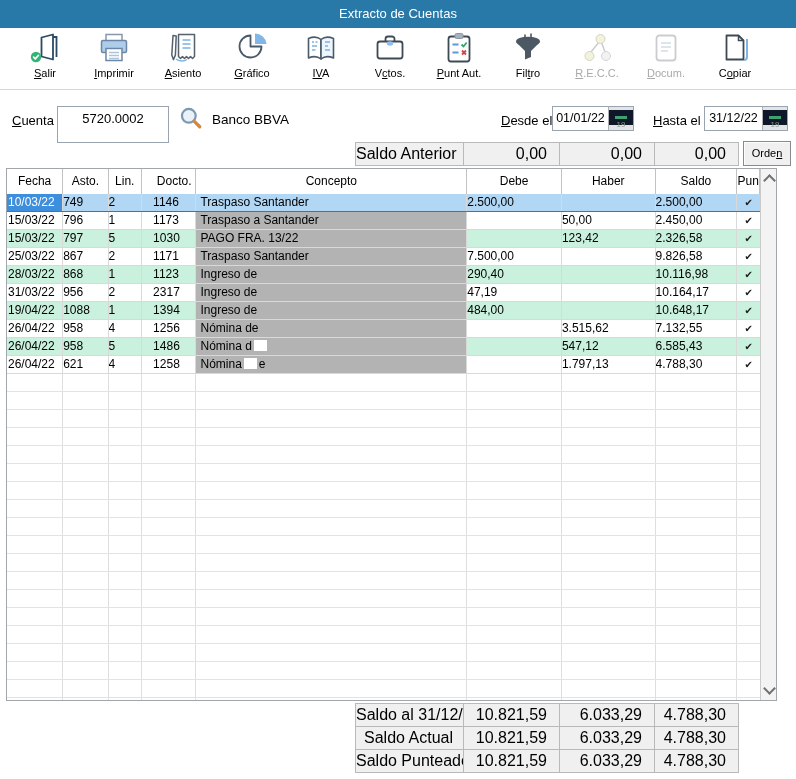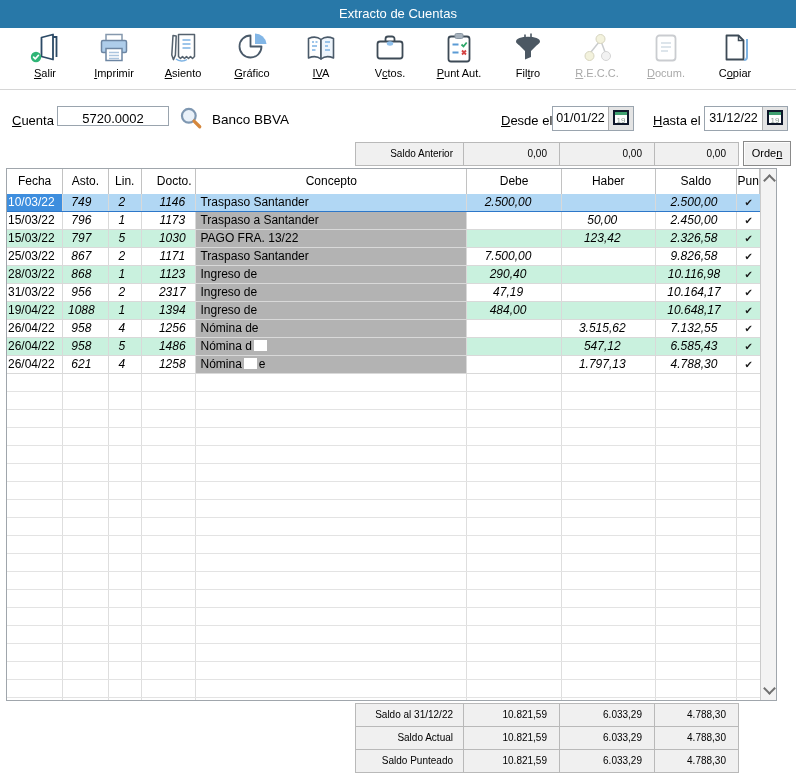--- a/index.html
+++ b/index.html
@@ -14,38 +14,38 @@
            padding:3px 28px 0 12px;background:#fff;}
   .tb-btn{width:66px;display:flex;flex-direction:column;align-items:center;font-size:11px;cursor:default;}
   .tb-ic{width:34px;height:34px;display:block;}
   .tb-ic svg{width:34px;height:34px;display:block;}
   .tb-btn .lbl{margin-top:2px;white-space:nowrap;}
   .tb-btn.disabled .lbl{color:#a9a9a9;}
   .tb-btn.disabled .tb-ic{opacity:.55;filter:grayscale(55%);}
   .mn{text-decoration:underline;}
   
   .lbl-cuenta{position:absolute;left:12px;top:113px;font-size:13px;}
-  .cuenta-field{position:absolute;left:57px;top:106px;width:112px;height:20px;box-sizing:border-box;
+  .cuenta-field{position:absolute;left:57px;top:106px;width:112px;height:37px;box-sizing:border-box;
                 border:1px solid #9aa4ae;background:#fff;text-align:center;line-height:23px;font-size:13px;}
   .search-btn{position:absolute;left:179px;top:106px;width:24px;height:24px;}
   .bank-name{position:absolute;left:212px;top:112px;font-size:13.5px;}
   .lbl-desde{position:absolute;left:501px;top:113px;font-size:13px;}
   .lbl-hasta{position:absolute;left:653px;top:113px;font-size:13px;}
   .date-box{position:absolute;top:106px;height:25px;box-sizing:border-box;border:1px solid #9aa4ae;background:#fff;}
   .date-box.desde{left:552px;width:82px;}
   .date-box.hasta{left:704px;width:84px;}
   .dval{position:absolute;left:0;top:0;bottom:0;right:25px;text-align:center;line-height:23px;font-size:12.5px;}
   .cal-btn{position:absolute;right:0;top:0;bottom:0;width:24px;background:#e4e4e4;border-left:1px solid #b0b0b0;}
-  .cal-glyph{display:block;width:16px;height:15px;background:#fff;border:2px solid #0f172a;
+  .cal-glyph{display:block;width:24px;height:15px;background:#fff;border:6px solid #0f172a;
              margin:3px auto 0;position:relative;box-sizing:border-box;}
   .cal-top{position:absolute;top:0;left:0;right:0;height:3px;background:#3fa070;}
   .cal-num{position:absolute;top:4px;left:0;right:0;text-align:center;font-size:8px;color:#8a9a90;line-height:9px;}
   
   .panel-grid{position:absolute;display:grid;grid-template-columns:107px 95px 94px 83px;
-              gap:1px;background:#b9b9b9;border:1px solid #b9b9b9;font-size:10px;}
+              gap:1px;background:#b9b9b9;border:1px solid #b9b9b9;font-size:16px;}
   .panel-grid .cell{background:#f0f0f0;height:22px;line-height:22px;text-align:right;
                     padding-right:12px;box-sizing:content-box;overflow:hidden;white-space:nowrap;}
   .panel-grid .cell.lblc{padding-right:10px;}
   #sa-grid{left:355px;top:142px;}
   #summary-grid{left:355px;top:703px;grid-auto-rows:22px;}
   .orden-btn{position:absolute;left:743px;top:141px;width:48px;height:25px;box-sizing:border-box;
              background:#f0f0f0;border:1px solid #8a8a8a;text-align:center;line-height:22px;
              font-size:11px;box-shadow:inset 1px 1px 0 #fdfdfd;}
   
   .grid{position:absolute;left:6px;top:168px;width:771px;height:533px;box-sizing:border-box;
@@ -56,21 +56,21 @@
   .g-body{position:absolute;left:0;top:25px;right:16px;bottom:0;overflow:hidden;}
   .g-row{height:18px;box-sizing:border-box;display:flex;border-bottom:1px solid #d9d9d9;
          font-size:12px;line-height:16px;background:#fff;}
   .g-row.green{background:#c9f1de;}
   .g-row.sel{background:#b1d7f4;border-bottom:1px solid #2d77c9;}
   .g-row.sel .c-fecha{background:#3e8ede;color:#fff;}
   .c{box-sizing:border-box;border-right:1px solid #d9d9d9;overflow:hidden;white-space:nowrap;height:100%;}
   .w-fecha{width:57px;} .w-asto{width:46px;} .w-lin{width:34px;} .w-docto{width:44px;margin-left:11px;}
   .w-conc{width:275px;} .w-debe{width:96px;} .w-haber{width:95px;} .w-saldo{width:83px;}
   .w-pun{width:23px;border-right:none;}
-  .al{text-align:left;} .ar{text-align:center;font-style:italic;} .ac{text-align:center;}
+  .al{text-align:left;} .ar{text-align:left;} .ac{text-align:center;}
   .pl4{padding-left:4px;} .pr4{padding-right:4px;} .pr6{padding-right:6px;}
   .pr8{padding-right:8px;} .pr12{padding-right:12px;}
   .c-fecha{padding-left:1px;}
   .redacted{background:#b3b3b3;}
   .patch{display:inline-block;width:13px;height:11px;background:#fff;vertical-align:-1px;margin:0 2px;}
   .ck{font-size:10px;color:#1b1b1b;}
   .g-row.empty{border-bottom:1px solid #e3e3e3;}
   .g-row.empty .c{border-right:1px solid #dedede;}
   .g-row.empty .w-pun{border-right:none;}
   

